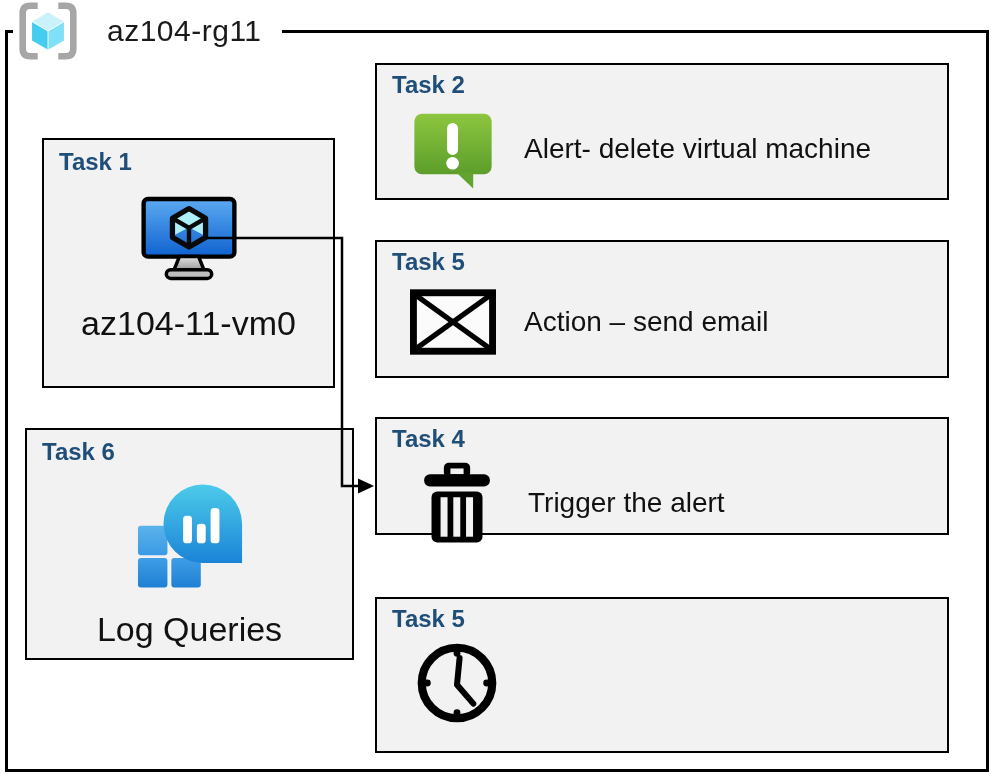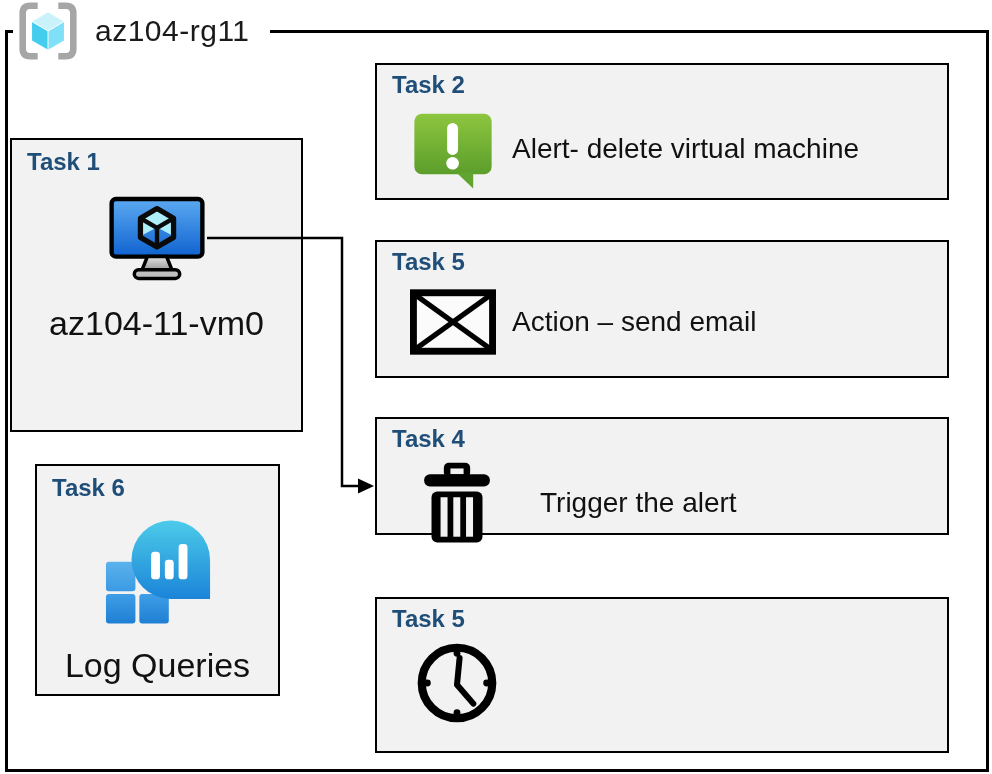--- a/index.html
+++ b/index.html
@@ -10,58 +10,58 @@
   }
   .canvas { position: absolute; left: 0; top: 0; width: 992px; height: 774px; }
 
   
   .rg-frame {
     position: absolute; left: 5px; top: 30px; width: 984px; height: 742px;
     border: 3px solid #000000; background: transparent;
   }
   .rg-header {
     position: absolute; left: 13px; top: 1px; height: 60px;
-    display: flex; align-items: center; gap: 14px;
+    display: flex; align-items: center; gap: 26px;
     background: #ffffff; padding: 0 20px 0 2px; z-index: 5;
   }
   .rg-header .rg-icon svg { display: block; }
   .rg-title { font-size: 30px; color: #1a1a1a; letter-spacing: 0.5px; white-space: nowrap; }
 
   
   .task-box {
     position: absolute; background: #f2f2f2; border: 2px solid #000000; z-index: 2;
   }
   .task-heading {
     position: absolute; font-weight: 700; font-size: 24px; color: #1f4e79; white-space: nowrap;
   }
   .task-label { font-size: 28px; color: #111111; white-space: nowrap; }
 
   
-  .box-task1 { left: 10px; top: 138px; width: 293px; height: 294px; }
-  .box-task6 { left: 35px; top: 428px; width: 245px; height: 232px; margin-top: 36px; }
+  .box-task1 { left: 42px; top: 138px; width: 293px; height: 250px; }
+  .box-task6 { left: 25px; top: 428px; width: 329px; height: 232px; }
   .box-task1 .task-heading, .box-task6 .task-heading { left: 15px; top: 8px; }
   .left-icon { position: absolute; left: 50%; transform: translateX(-50%); }
   .box-task1 .left-icon { top: 56px; }
   .box-task6 .left-icon { top: 52px; }
   .left-label {
     position: absolute; left: 0; right: 0; text-align: center; font-size: 34px; color: #111111;
   }
   .box-task1 .left-label { top: 164px; }
   .box-task6 .left-label { top: 180px; }
 
   
   .box-task2 { left: 375px; top: 63px;  width: 574px; height: 137px; }
   .box-task3 { left: 375px; top: 240px; width: 574px; height: 138px; }
   .box-task4 { left: 375px; top: 417px; width: 574px; height: 118px; }
   .box-task5 { left: 375px; top: 597px; width: 574px; height: 156px; }
   .box-task2 .task-heading, .box-task3 .task-heading,
   .box-task4 .task-heading, .box-task5 .task-heading { left: 15px; top: 6px; }
   .right-row {
     position: absolute; left: 33px; top: 40px; height: 88px;
-    display: flex; align-items: center; gap: 16px;
+    display: flex; align-items: center; gap: 28px;
   }
   .right-row .icon-slot { width: 86px; display: flex; justify-content: center; align-items: center; }
 
   
   .connector-layer { position: absolute; left: 0; top: 0; width: 992px; height: 774px; z-index: 3; pointer-events: none; }
 </style>
 </head>
 <body>
 
 <div class="canvas">
@@ -177,21 +177,21 @@
           <line x1="93" y1="7" x2="7" y2="69" stroke="#000000" stroke-width="6"></line>
         </svg>
       </span>
       <span class="task-label">Action – send email</span>
     </div>
     <div class="task-heading">Task 5</div>
   </div>
 
   <div class="task-box box-task4">
     <div class="task-heading">Task 4</div>
-    <div class="right-row" style="gap:46px; left:43px;">
+    <div class="right-row" style="gap:34px; left:43px;">
       <span class="icon-slot" style="width:74px;">
         <svg width="74" height="84" viewBox="0 0 90 100">
           <rect x="29" y="1" width="32" height="18" rx="6" fill="#000000"></rect>
           <rect x="37" y="8" width="16" height="7" fill="#f2f2f2"></rect>
           <rect x="5" y="15" width="80" height="15" rx="7" fill="#000000"></rect>
           <rect x="14" y="36" width="62" height="62" rx="7" fill="#000000"></rect>
           <rect x="25" y="43" width="8.5" height="48" fill="#f2f2f2"></rect>
           <rect x="40.5" y="43" width="8.5" height="48" fill="#f2f2f2"></rect>
           <rect x="56" y="43" width="8.5" height="48" fill="#f2f2f2"></rect>
         </svg>

